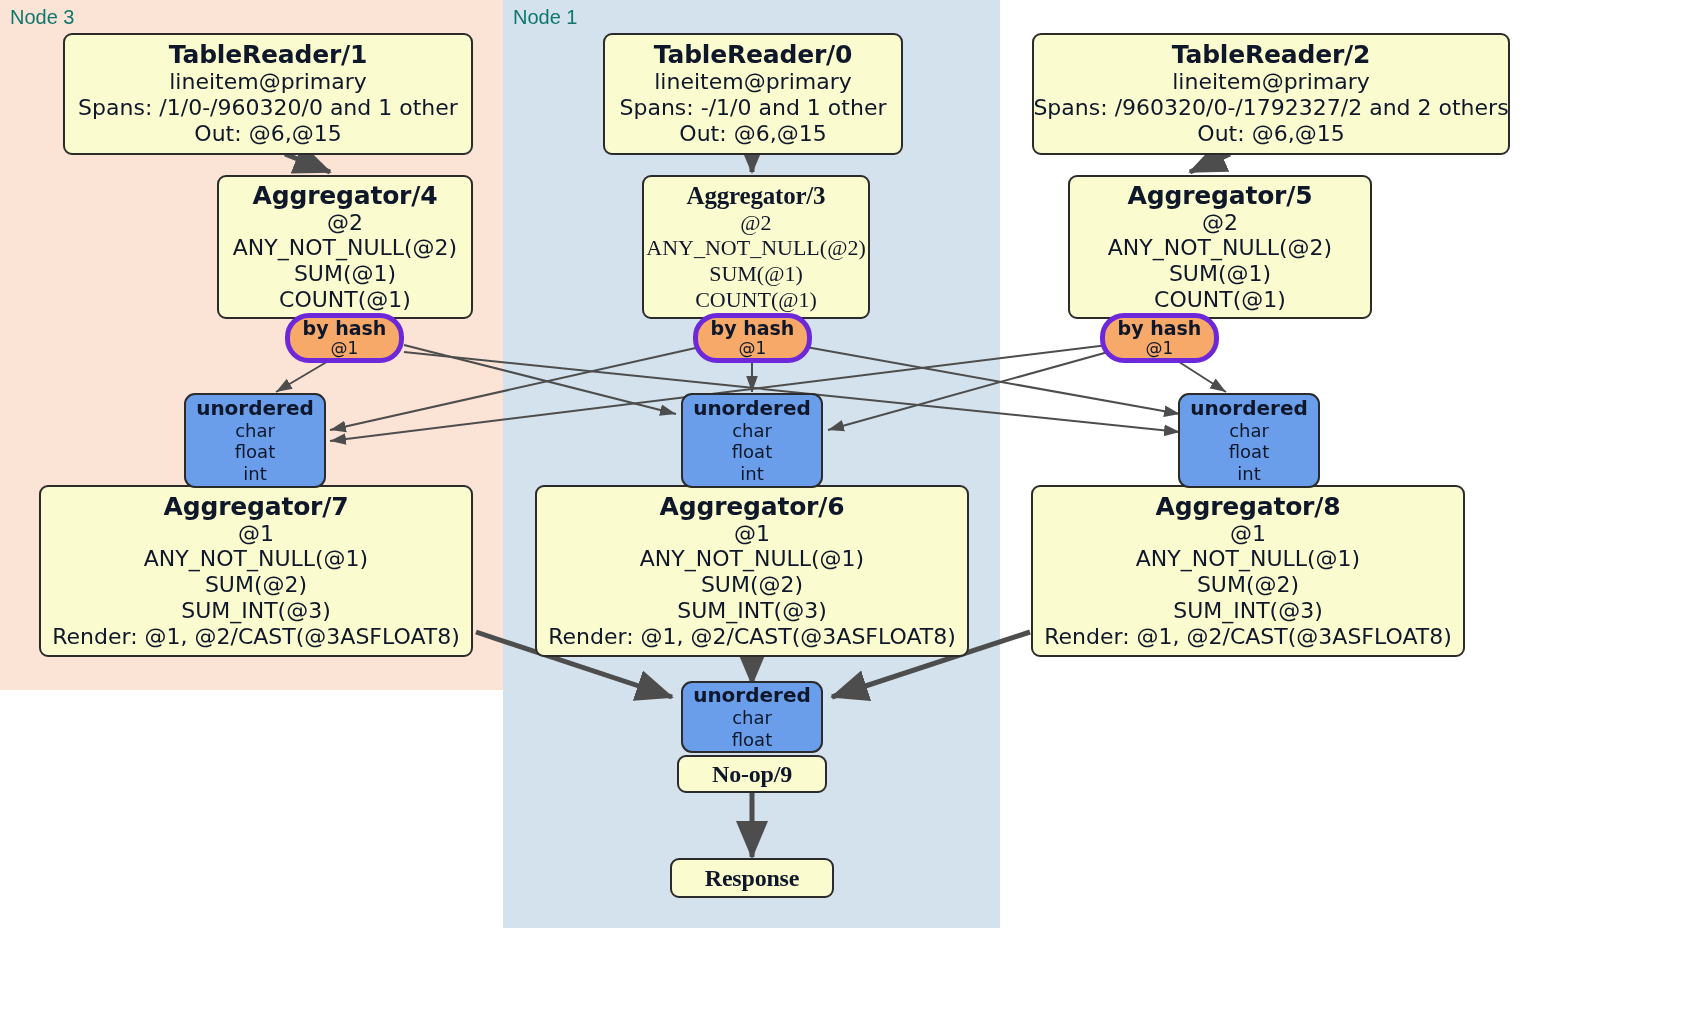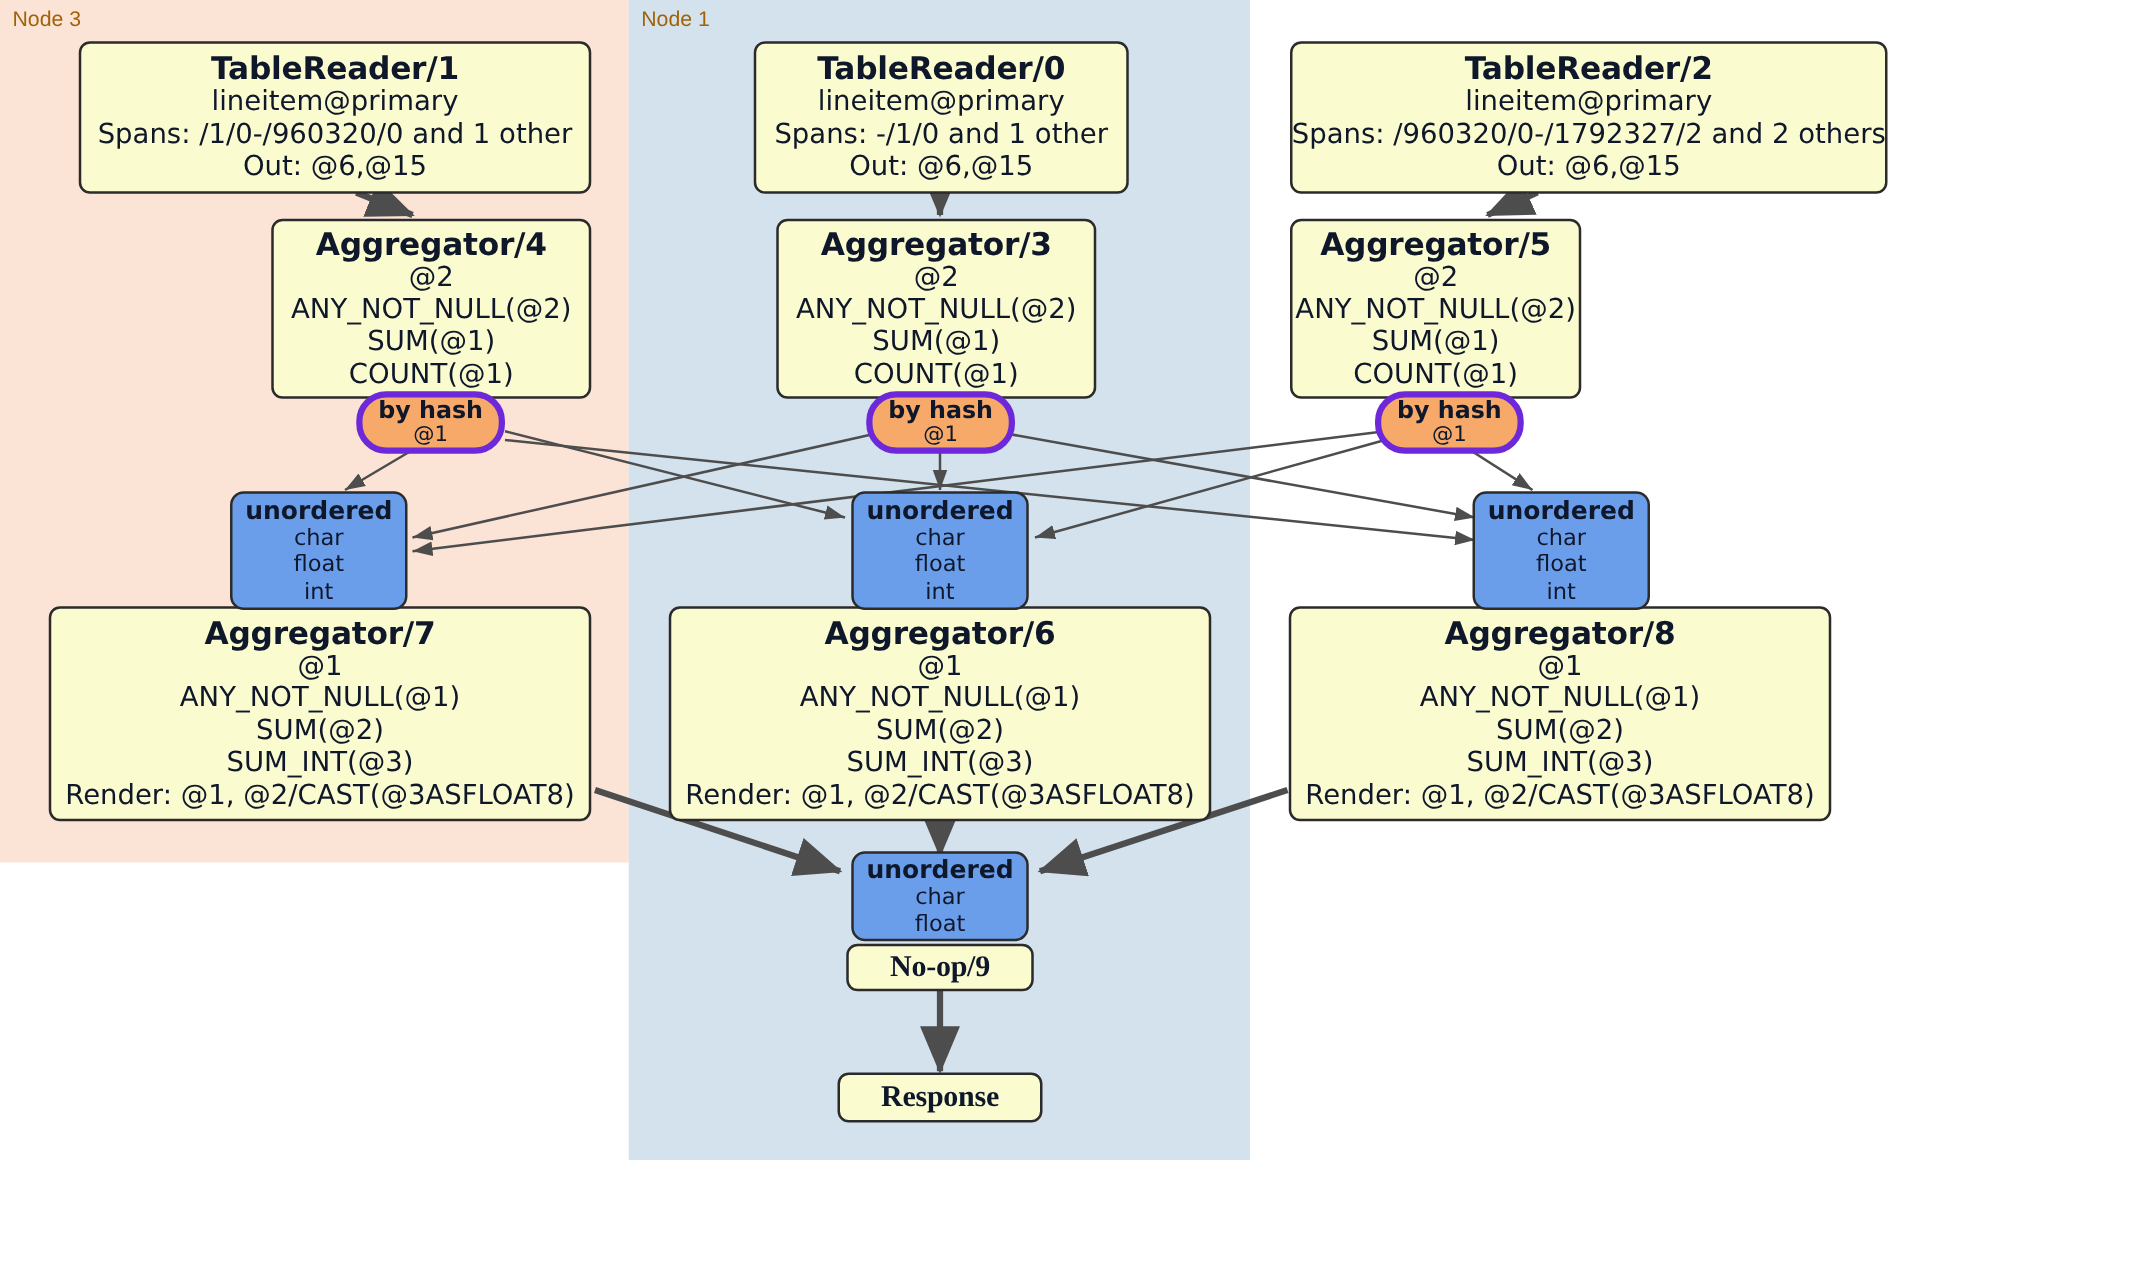--- a/index.html
+++ b/index.html
@@ -18,22 +18,22 @@
 
   
   .region {
     position: absolute;
     box-sizing: border-box;
   }
   .region-label {
     position: absolute;
     top: 6px;
     left: 10px;
-    font-size: 17px;
-    color: #a16207;
+    font-size: 20px;
+    color: #0f766e;
     font-family: "Liberation Sans", sans-serif;
     white-space: nowrap;
   }
 
   
   #edges {
     position: absolute;
     left: 0;
     top: 0;
     width: 1706px;
@@ -187,29 +187,29 @@
   </div>
 
   <div class="box proc z-agg" style="left:217px; top:175px; width:256px; height:144px;">
     <div class="title">Aggregator/4</div>
     <div class="line">@2</div>
     <div class="line">ANY_NOT_NULL(@2)</div>
     <div class="line">SUM(@1)</div>
     <div class="line">COUNT(@1)</div>
   </div>
 
-  <div class="box proc z-agg" style="left:621px; top:175px; width:256px; height:144px;">
+  <div class="box proc z-agg" style="left:642px; top:175px; width:228px; height:144px;font-family:Liberation Serif, serif;">
     <div class="title">Aggregator/3</div>
     <div class="line">@2</div>
     <div class="line">ANY_NOT_NULL(@2)</div>
     <div class="line">SUM(@1)</div>
     <div class="line">COUNT(@1)</div>
   </div>
 
-  <div class="box proc z-agg" style="left:1032px; top:175px; width:233px; height:144px;">
+  <div class="box proc z-agg" style="left:1068px; top:175px; width:304px; height:144px;">
     <div class="title">Aggregator/5</div>
     <div class="line">@2</div>
     <div class="line">ANY_NOT_NULL(@2)</div>
     <div class="line">SUM(@1)</div>
     <div class="line">COUNT(@1)</div>
   </div>
 
   <div class="box router" style="left:285px; top:313px; width:119px; height:50px;">
     <div class="title">by hash</div>
     <div class="line">@1</div>

